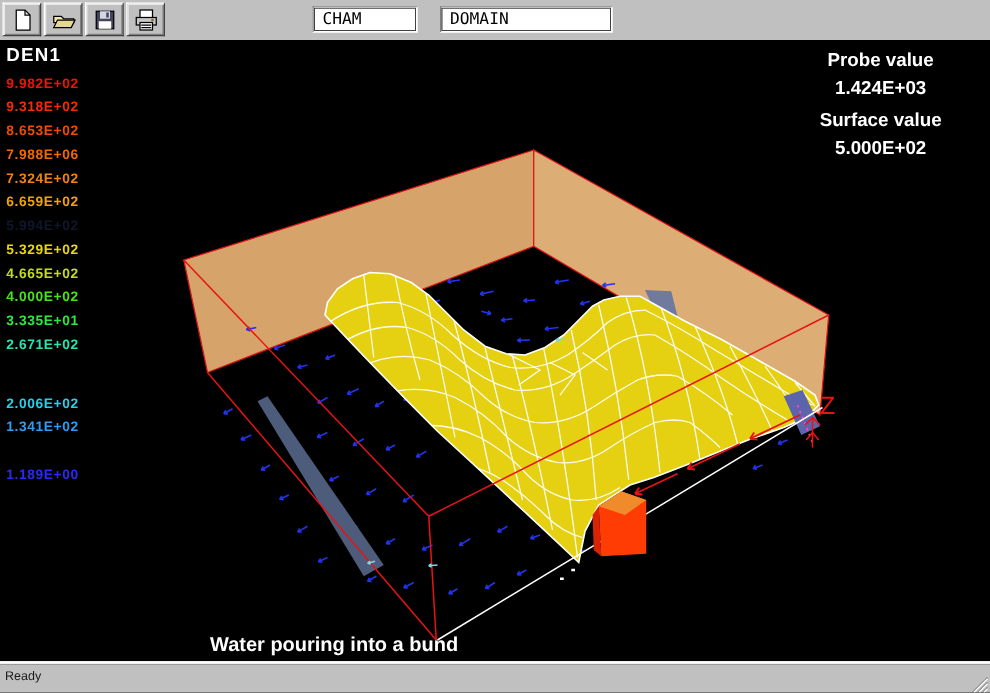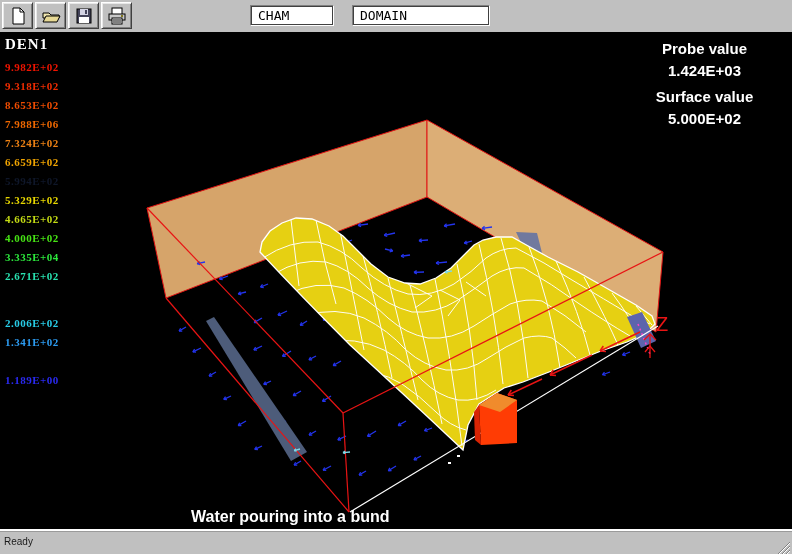--- a/index.html
+++ b/index.html
@@ -13,28 +13,28 @@
           border-right:1px solid #404040;border-bottom:1px solid #404040;
           box-shadow:inset 1px 1px 0 #e8e8e8, inset -1px -1px 0 #808080;
           display:flex;align-items:center;justify-content:center;padding:0;cursor:pointer;}
   .tb-field{position:absolute;top:5px;height:17px;background:#ffffff;
             border:1px solid;border-color:#808080 #ffffff #ffffff #808080;
             box-shadow:0 0 0 1px #404040 inset;
             font-family:"DejaVu Sans Mono",monospace;font-size:13px;color:#000;
             padding:2px 0 0 7px;}
   
   .scene-svg{position:absolute;left:0;top:32px;}
-  .legend{position:absolute;left:5px;top:36px;color:#fff;font-family:Liberation Serif, serif;}
+  .legend{position:absolute;left:5px;top:36px;color:#fff;}
   .legend-title{font-size:15px;font-weight:bold;letter-spacing:1px;color:#fff;}
   .legend-row{font-size:11px;font-weight:bold;height:19px;line-height:19px;letter-spacing:0.5px;}
   .probe-block{position:absolute;left:612px;top:38px;width:185px;text-align:center;
                color:#fff;font-size:15px;font-weight:bold;}
   .probe-block div{height:22px;line-height:22px;}
   .probe-gap{height:4px !important;}
-  .caption{position:absolute;left:191px;top:508px;color:#fff;font-size:16px;font-weight:bold;}
+  .caption{position:absolute;left:168px;top:508px;color:#fff;font-size:16px;font-weight:bold;}
   
   .statusbar{position:absolute;left:0;top:529px;width:792px;height:25px;background:#c0c0c0;
              border-top:2px solid #ffffff;box-shadow:inset 0 1px 0 #9a9a9a;}
   .status-text{position:absolute;left:4px;top:5px;font-size:10px;color:#1a1a1a;}
   .grip{position:absolute;right:1px;bottom:1px;width:14px;height:14px;}
 </style>
 </head>
 <body>
 
 <div class="app">
@@ -358,21 +358,21 @@
         <div class="legend-row" style="color: rgb(240, 20, 0);">9.982E+02</div>
         <div class="legend-row" style="color: rgb(240, 44, 0);">9.318E+02</div>
         <div class="legend-row" style="color: rgb(240, 76, 0);">8.653E+02</div>
         <div class="legend-row" style="color: rgb(240, 104, 0);">7.988E+06</div>
         <div class="legend-row" style="color: rgb(238, 130, 20);">7.324E+02</div>
         <div class="legend-row" style="color: rgb(240, 164, 0);">6.659E+02</div>
         <div class="legend-row" style="color: #0f172a;">5.994E+02</div>
         <div class="legend-row" style="color: rgb(232, 216, 0);">5.329E+02</div>
         <div class="legend-row" style="color: rgb(196, 220, 20);">4.665E+02</div>
         <div class="legend-row" style="color: rgb(70, 228, 20);">4.000E+02</div>
-        <div class="legend-row" style="color: rgb(44, 232, 60);">3.335E+04</div>
+        <div class="legend-row" style="color: rgb(44, 232, 60);">3.335E+01</div>
         <div class="legend-row" style="color: rgb(40, 226, 176);">2.671E+02</div>
         <div class="legend-row" style="color: rgb(40, 206, 232); margin-top: 28px;">2.006E+02</div>
         <div class="legend-row" style="color: rgb(44, 156, 242);">1.341E+02</div>
         <div class="legend-row" style="color: #000000;">6.766E+01</div>
         <div class="legend-row" style="color: rgb(42, 42, 242);">1.189E+00</div>
       </div>
   </div>
 
   <div class="probe-block">
     <div>Probe value</div>

